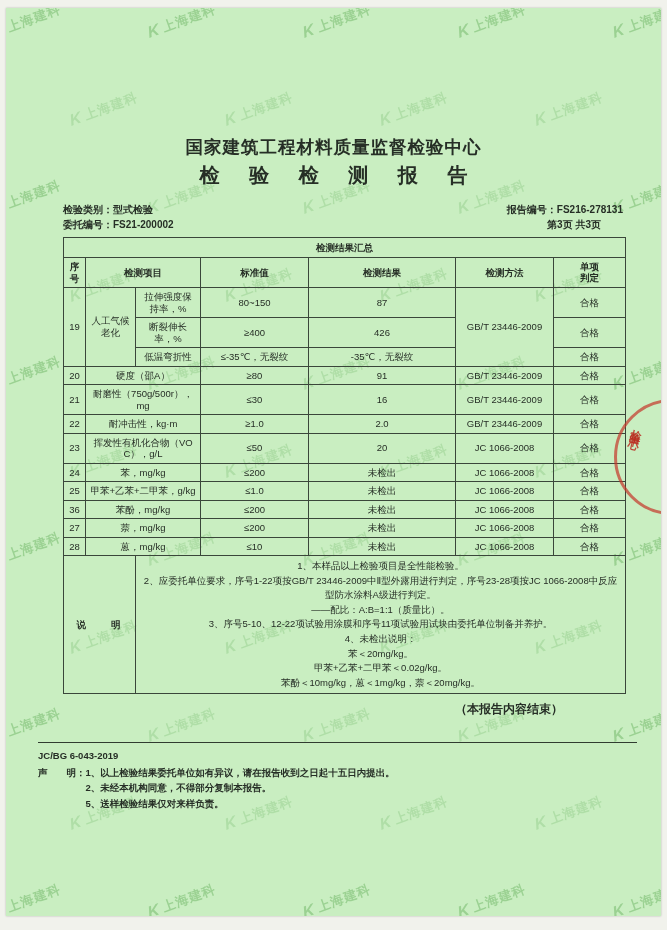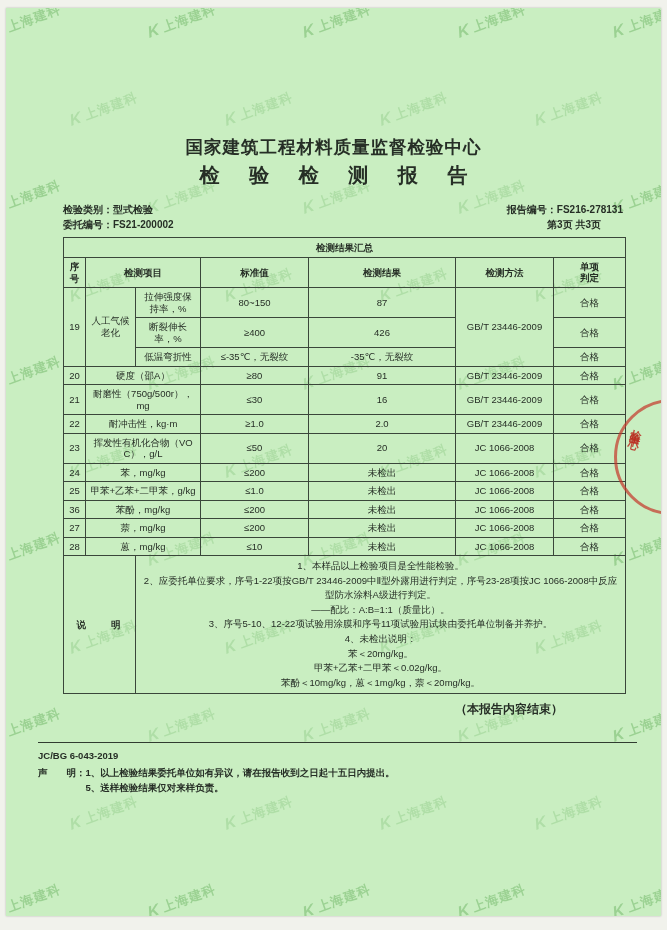--- a/index.html
+++ b/index.html
@@ -438,19 +438,20 @@
     <div class="end-note">（本报告内容结束）</div>
 
     <div class="footer">
       <div class="contact-row">
         <div>JC/BG 6-043-2019</div>
       </div>
       <div class="statement-row">
         <div class="statement-label">声　　明：</div>
         <div class="statements">
           <div>1、以上检验结果委托单位如有异议，请在报告收到之日起十五日内提出。</div>
+          <div>2、未经本机构同意，不得部分复制本报告。</div>
           <div>5、送样检验结果仅对来样负责。</div>
         </div>
       </div>
     </div>
 
   </div>
 </div>
 
 </body></html>

